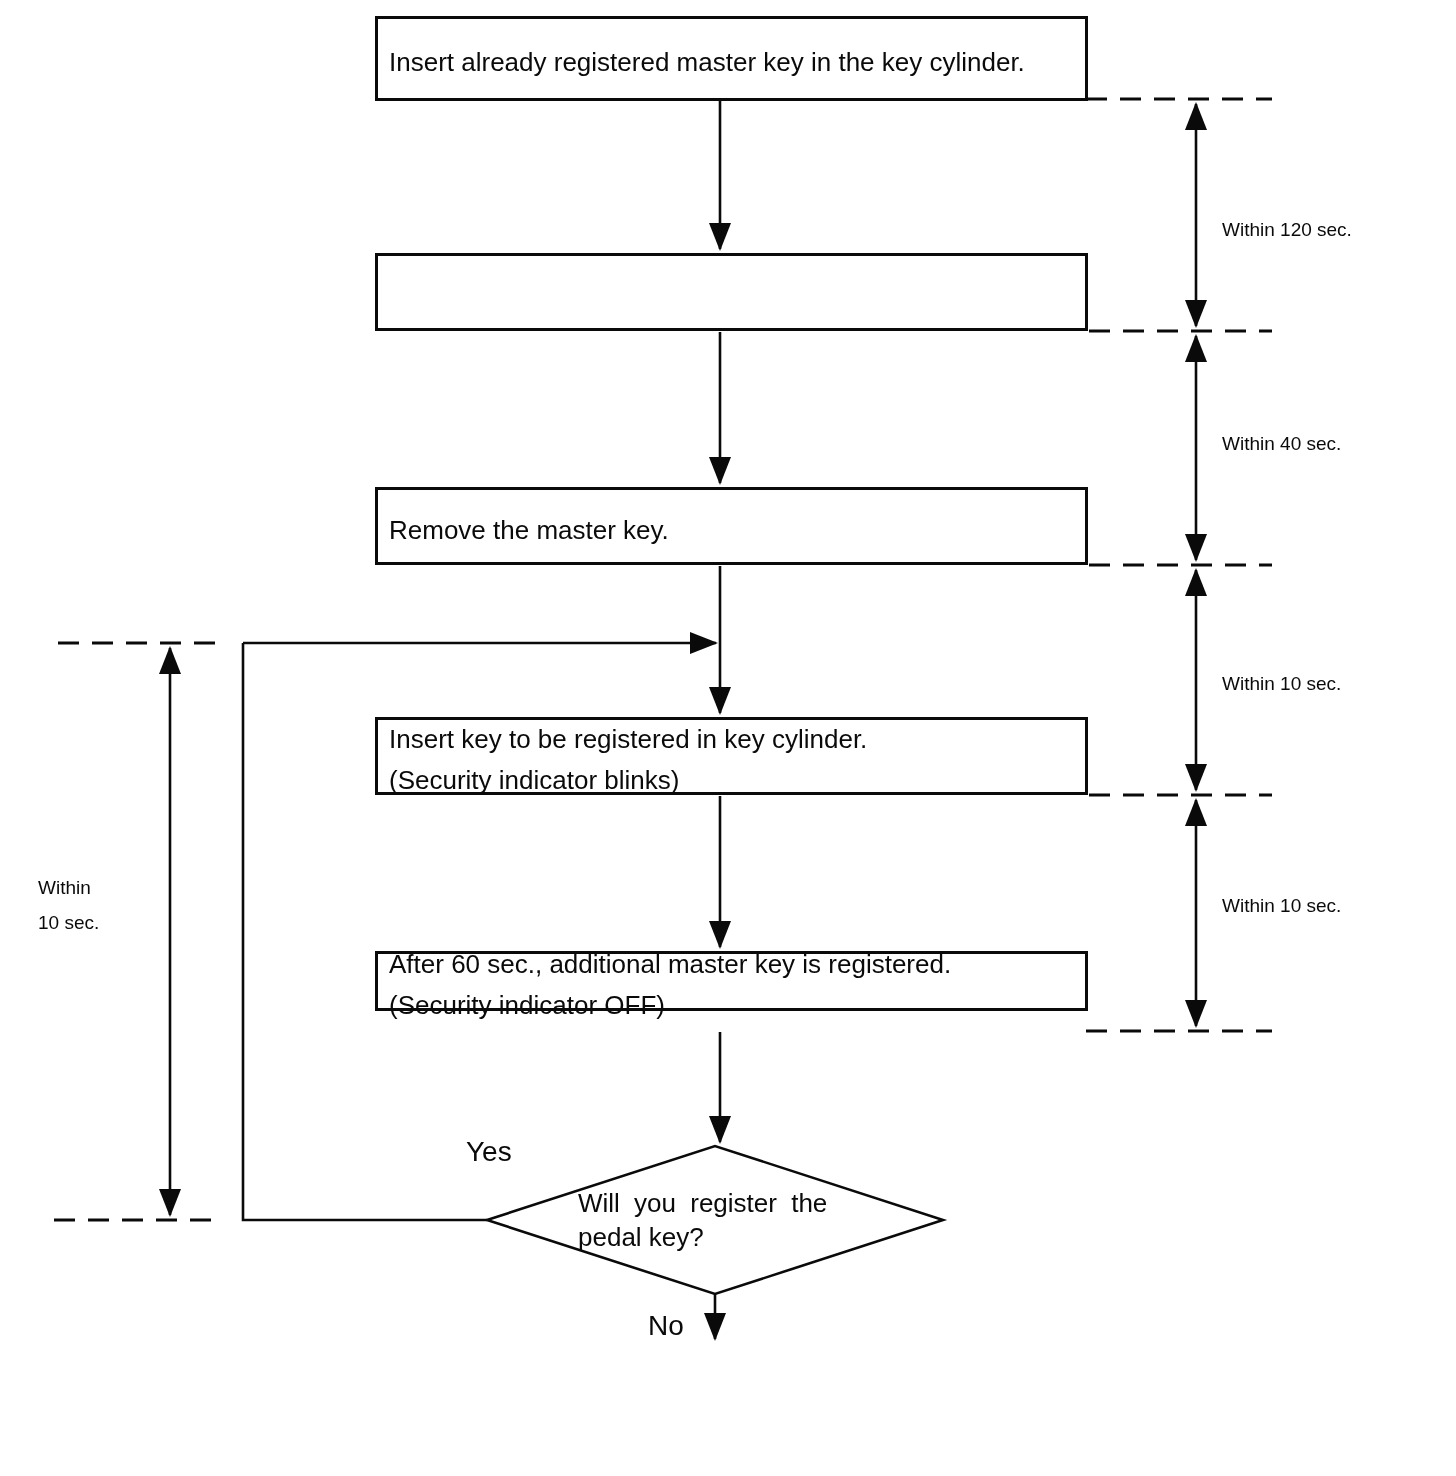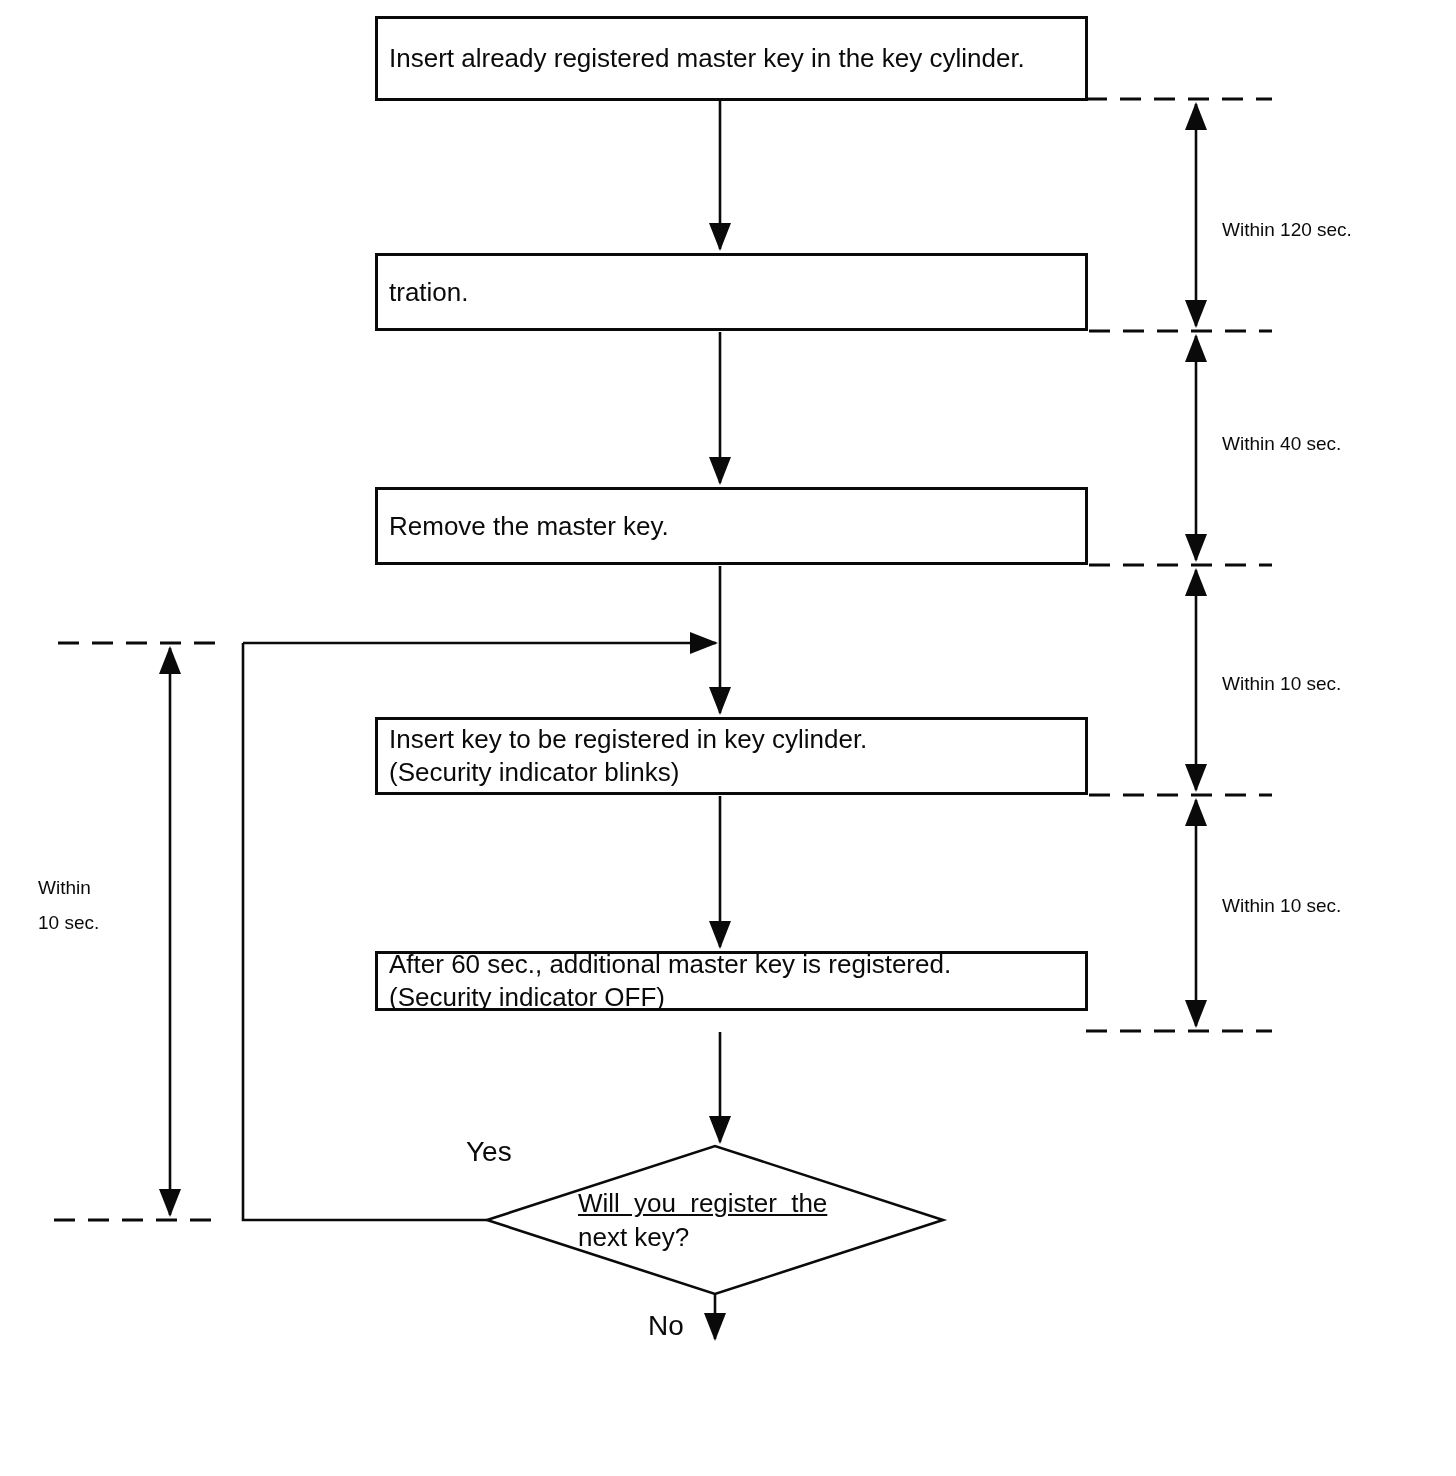--- a/index.html
+++ b/index.html
@@ -10,25 +10,25 @@
   .wires{position:absolute;left:0;top:0;z-index:0;}
   .wires line,.wires polyline{stroke:#0a0a0a;stroke-width:2.6;fill:none;}
   .wires .dash{stroke-dasharray:21 13;stroke-width:3;}
   .wires polygon.diamond{fill:#ffffff;stroke:#0a0a0a;stroke-width:2.6;}
   .pbox{
     position:absolute;left:375px;width:713px;box-sizing:border-box;
     border:3px solid #0a0a0a;background:#ffffff;z-index:2;
     display:flex;flex-direction:column;justify-content:center;
     padding:2px 8px 2px 11px;font-size:26px;line-height:33px;
   }
-  .bline{white-space:nowrap;}
+  .bline{white-space:nowrap;margin-top:8px;}
   .tlabel{position:absolute;z-index:2;font-size:19px;line-height:35px;white-space:nowrap;}
   .branch{position:absolute;z-index:2;font-size:28px;white-space:nowrap;}
   .dtext{position:absolute;left:578px;top:1186px;z-index:2;font-size:26px;line-height:34px;white-space:nowrap;}
-  .dtext .wide{word-spacing:7px;text-decoration:underline;}
+  .dtext .wide{word-spacing:7px;}
 </style>
 </head>
 <body>
 
 <div class="canvas">
 
   <svg class="wires" width="1456" height="1476" viewBox="0 0 1456 1476">
     <defs>
       <marker id="arr" viewBox="0 0 30 24" markerWidth="30" markerHeight="24" markerUnits="userSpaceOnUse" refX="27" refY="12" orient="auto">
         <path d="M1,1 L29,12 L1,23 Z" fill="#0a0a0a"></path>
@@ -81,41 +81,40 @@
       <line x1="1196" y1="570" x2="1196" y2="790" marker-start="url(#arrs)" marker-end="url(#arr)"></line>
       <line x1="1196" y1="800" x2="1196" y2="1026" marker-start="url(#arrs)" marker-end="url(#arr)"></line>
     </g>
   </svg>
 
   <div class="pbox" style="top:16px;height:85px">
     <div class="bline">Insert already registered master key in the key cylinder.</div>
   </div>
 
   <div class="pbox" style="top:253px;height:78px">
-    <div class="bline">tration.</div>
   </div>
 
   <div class="pbox" style="top:487px;height:78px">
     <div class="bline">Remove the master key.</div>
   </div>
 
   <div class="pbox" style="top:717px;height:78px">
     <div class="bline">Insert key to be registered in key cylinder.</div>
     <div class="bline">(Security indicator blinks)</div>
   </div>
 
   <div class="pbox" style="top:951px;height:60px">
     <div class="bline">After 60 sec., additional master key is registered.</div>
     <div class="bline">(Security indicator OFF)</div>
   </div>
 
 
   <div class="dtext">
     <div class="wide">Will you register the</div>
-    <div>next key?</div>
+    <div>pedal key?</div>
   </div>
 
   <div class="branch" style="left:466px;top:1136px">Yes</div>
   <div class="branch" style="left:648px;top:1310px">No</div>
 
   <div class="tlabel" style="left:1222px;top:212px">Within 120 sec.</div>
   <div class="tlabel" style="left:1222px;top:426px">Within 40 sec.</div>
   <div class="tlabel" style="left:1222px;top:666px">Within 10 sec.</div>
   <div class="tlabel" style="left:1222px;top:888px">Within 10 sec.</div>
 

